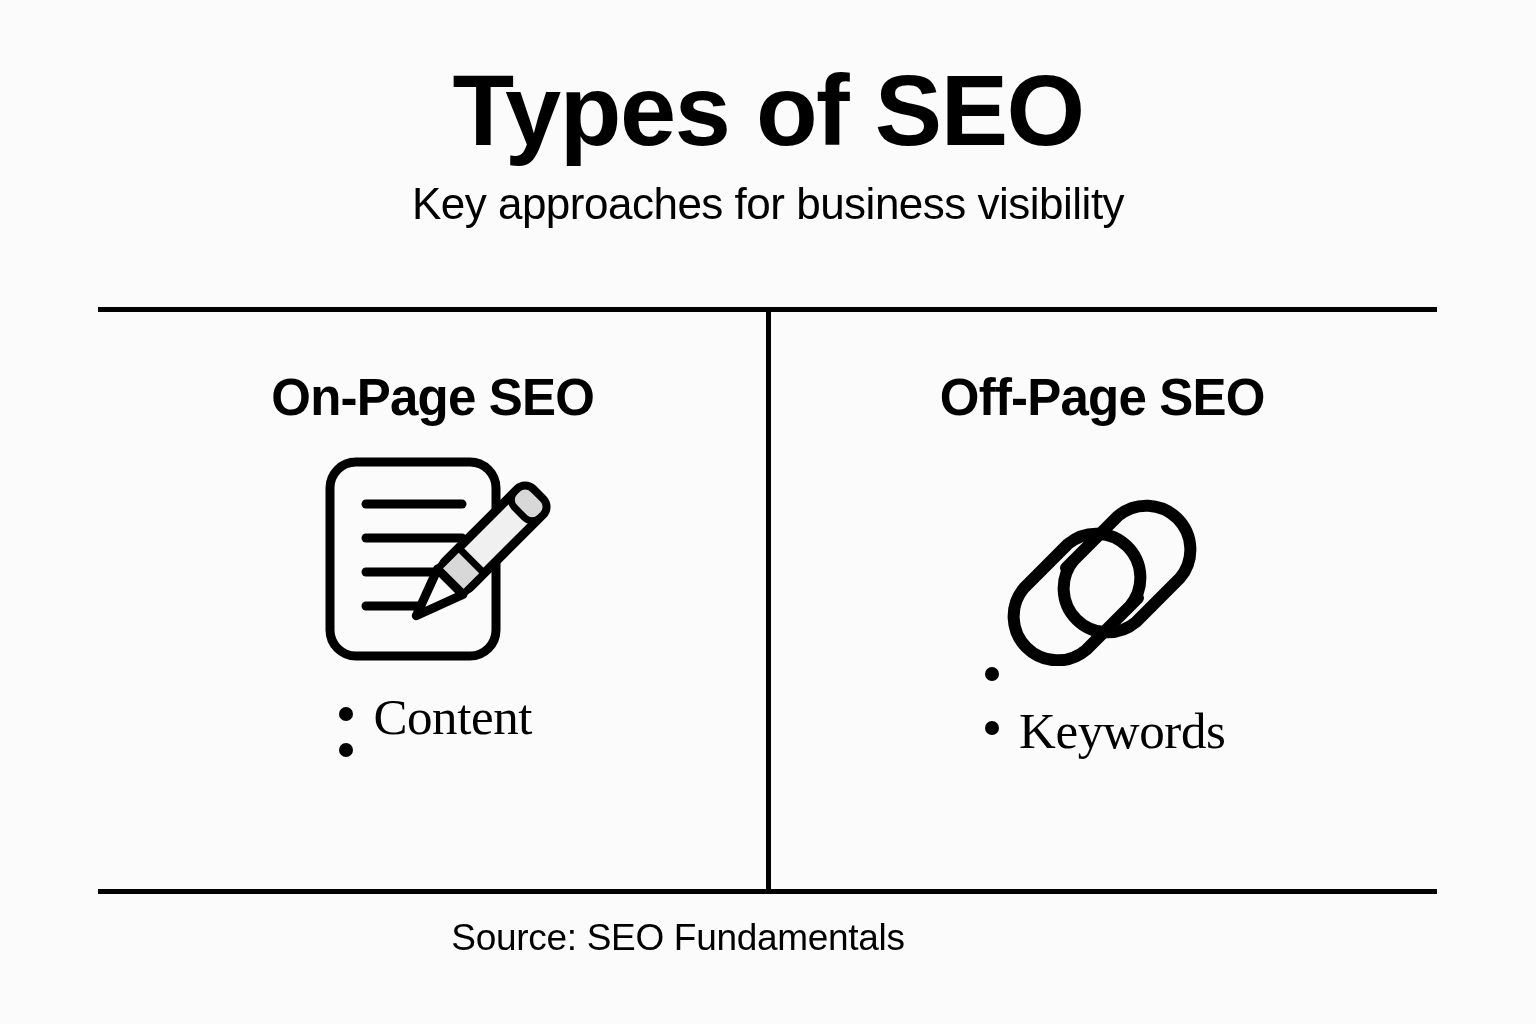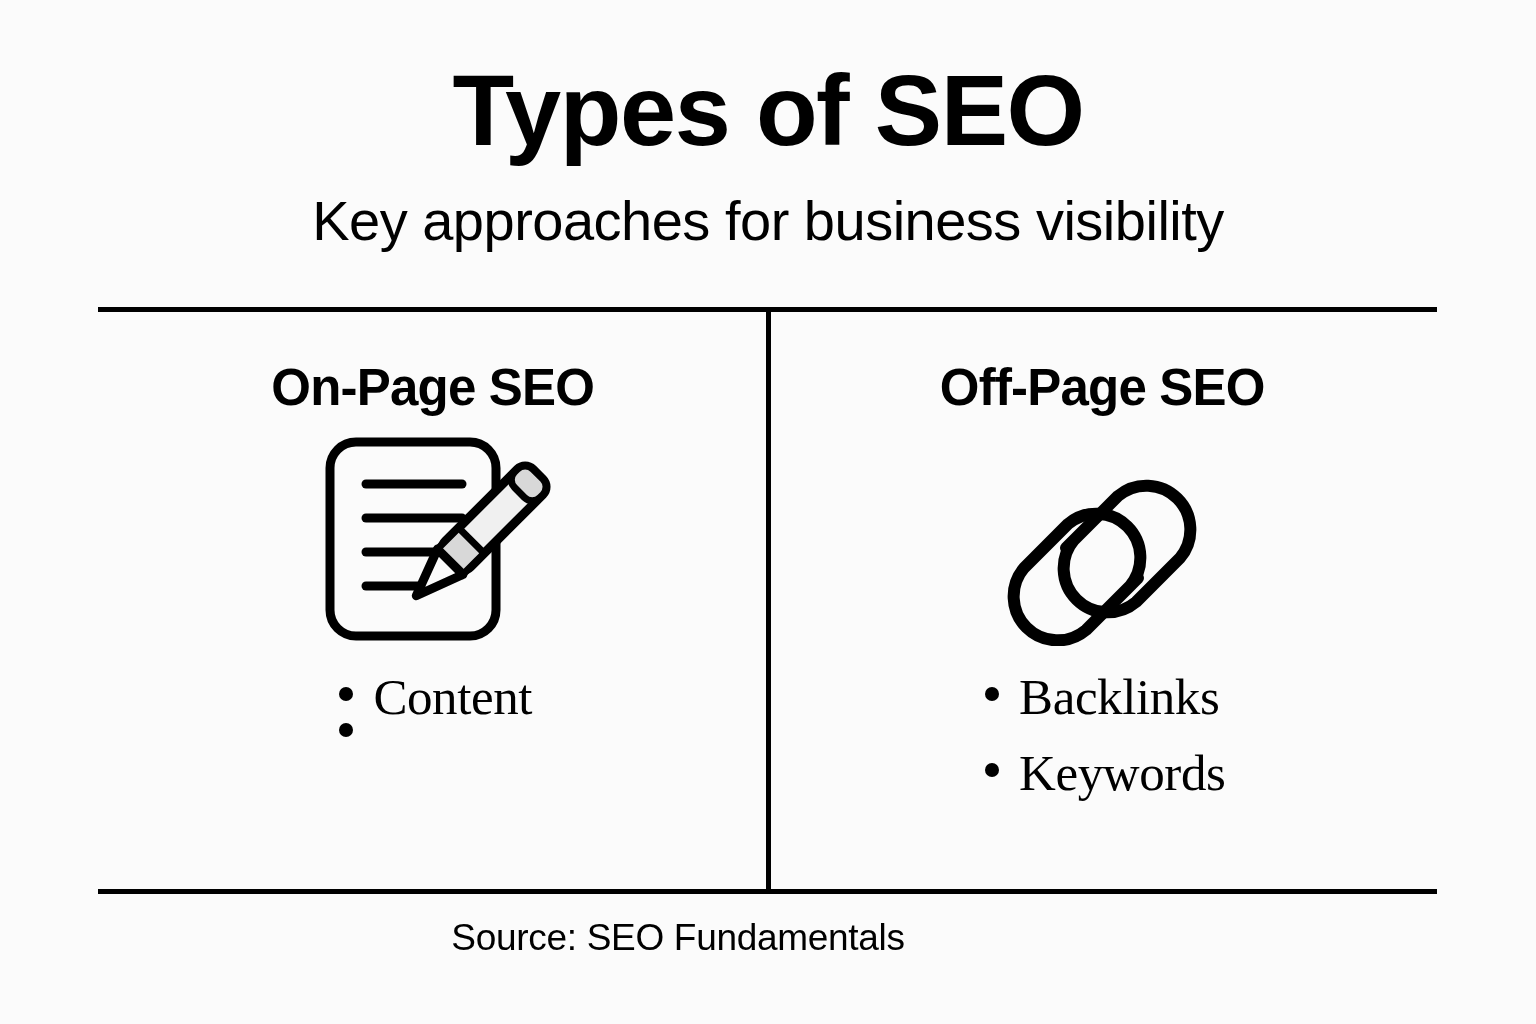--- a/index.html
+++ b/index.html
@@ -33,24 +33,24 @@
   }
   .main-title {
     font-size: 101px;
     font-weight: bold;
     line-height: 1.03;
     letter-spacing: -1.5px;
     margin: 0;
     color: #000;
   }
   .subtitle {
-    font-size: 56px;
+    font-size: 44px;
     font-weight: normal;
     line-height: 1.1;
-    margin: 12px;
+    margin: 2px;
     padding-top: 16px;
     letter-spacing: -0.5px;
     color: #000;
     text-align: center;
   }
 
   
   .rule {
     position: absolute;
     left: 98px;
@@ -85,21 +85,21 @@
     flex-direction: column;
     align-items: center;
   }
   .column-left { width: 668px; }
   .column-right { width: 671px; }
 
   .column-title {
     font-size: 51px;
     font-weight: bold;
     letter-spacing: -0.8px;
-    margin: 4px;
+    margin: 14px;
     padding-top: 44px;
     text-align: center;
     line-height: 1.1;
   }
 
   .icon-wrap {
     height: 226px;
     display: flex;
     align-items: center;
     justify-content: center;
@@ -217,21 +217,20 @@
                      A44 44 0 0 1 32 86
                      L76 42
                      A44 44 0 0 1 138 104" transform="translate(2,50)"></path>
           </g>
         </svg>
       </div>
 
       <ul class="bullet-list list-right">
         <li>
           <span class="bullet-dot"></span>
-          <span>Backlinks</span>
         </li>
         <li>
           <span class="bullet-dot"></span>
           <span>Keywords</span>
         </li>
       </ul>
     </div>
 
   </div>
 

